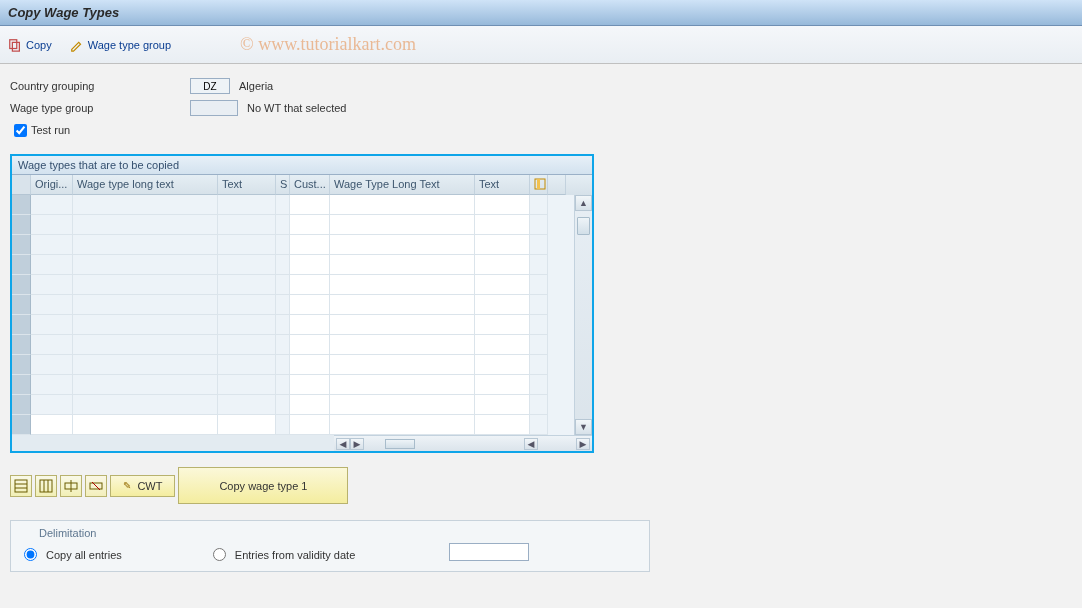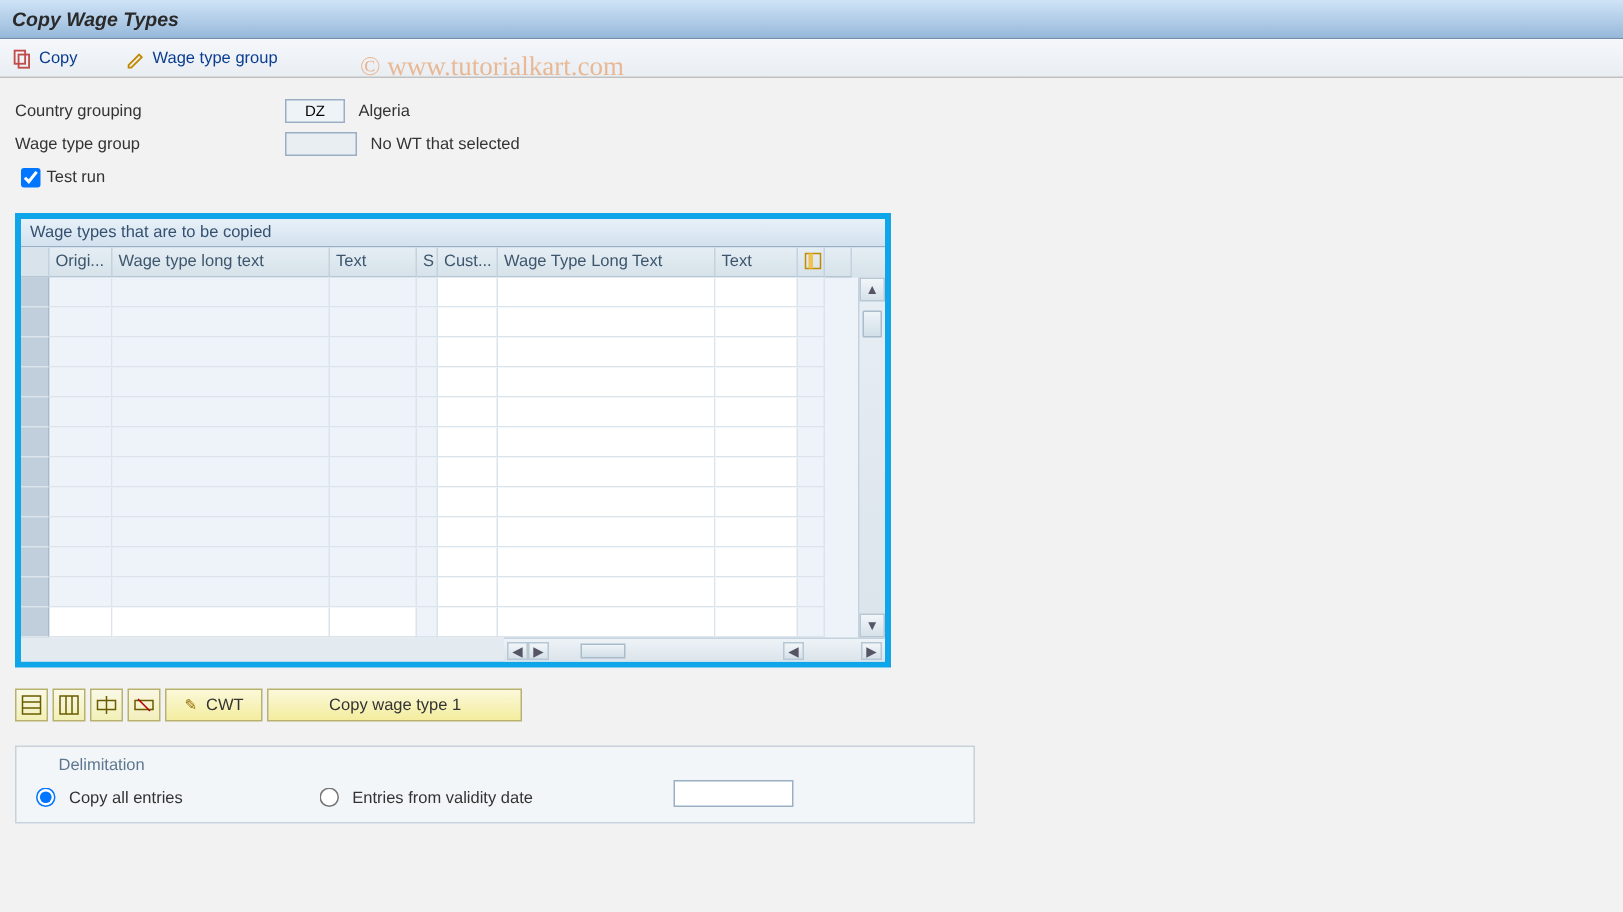--- a/index.html
+++ b/index.html
@@ -22,41 +22,41 @@
     align-items: center;
     padding: 0 8px;
     font-weight: bold;
     font-style: italic;
     font-size: 13px;
     color: #2a2a2a;
   }
   .app-toolbar {
     background: linear-gradient(#f5f7fa, #e9eef3);
     border-bottom: 1px solid #c0c0c0;
-    height: 26px;
+    height: 38px;
     display: flex;
     align-items: center;
     padding: 0 8px;
-    gap: 32px;
+    gap: 18px;
   }
   .tb-item { display: flex; align-items: center; gap: 4px; color: #0a3d91; cursor: pointer; }
   .tb-item .lbl { color: #0a3d91; }
   .content { padding: 12px 10px; }
   .form-row { display: flex; align-items: center; height: 20px; margin-bottom: 2px; }
   .form-label { width: 180px; }
   .small-input {
     border: 1px solid #9aaec4; background: #eef3f7;
     height: 16px; width: 40px; font-size: 10px; text-align: center;
   }
   .small-input.w40 { width: 48px; background: #e9eef3; }
   .ro-text { margin-left: 9px; }
   .chk { margin-right: 4px; }
   .grid-wrap {
     margin-top: 14px;
-    border: 4px solid #0ea5e9;
+    border: 2px solid #0ea5e9;
     width: 584px;
     background: #edf3f8;
   }
   .grid-title {
     background: linear-gradient(#e7f0f8, #d3e2ef);
     border-bottom: 1px solid #9ab0c7;
     padding: 3px 6px;
     color: #35506f;
   }
   .grid-header {
@@ -140,21 +140,21 @@
   }
   .iconbtn.editish { background: linear-gradient(#faf7e4, #f3efbc); }
   .cwtbtn {
     height: 22px; padding: 0 12px;
     background: linear-gradient(#fbf8d9, #f4ed9f);
     border: 1px solid #b8b26e;
     display:flex; align-items:center; gap:6px;
   }
   .cwtbtn .pencil { font-size: 10px; color:#946b00; }
   .widebtn {
-    height: 22px; min-width: 170px; padding: 0 12px;
+    height: 37px; min-width: 170px; padding: 0 12px;
     background: linear-gradient(#fbf8d9, #f4ed9f);
     border: 1px solid #b8b26e;
     display:flex; align-items:center; justify-content:center;
   }
   .widebtn.sm { min-width: 130px; }
   .groupbox {
     margin-top: 16px;
     border: 1px solid #c7d2db;
     background: #f3f6f8;
     width: 640px;

